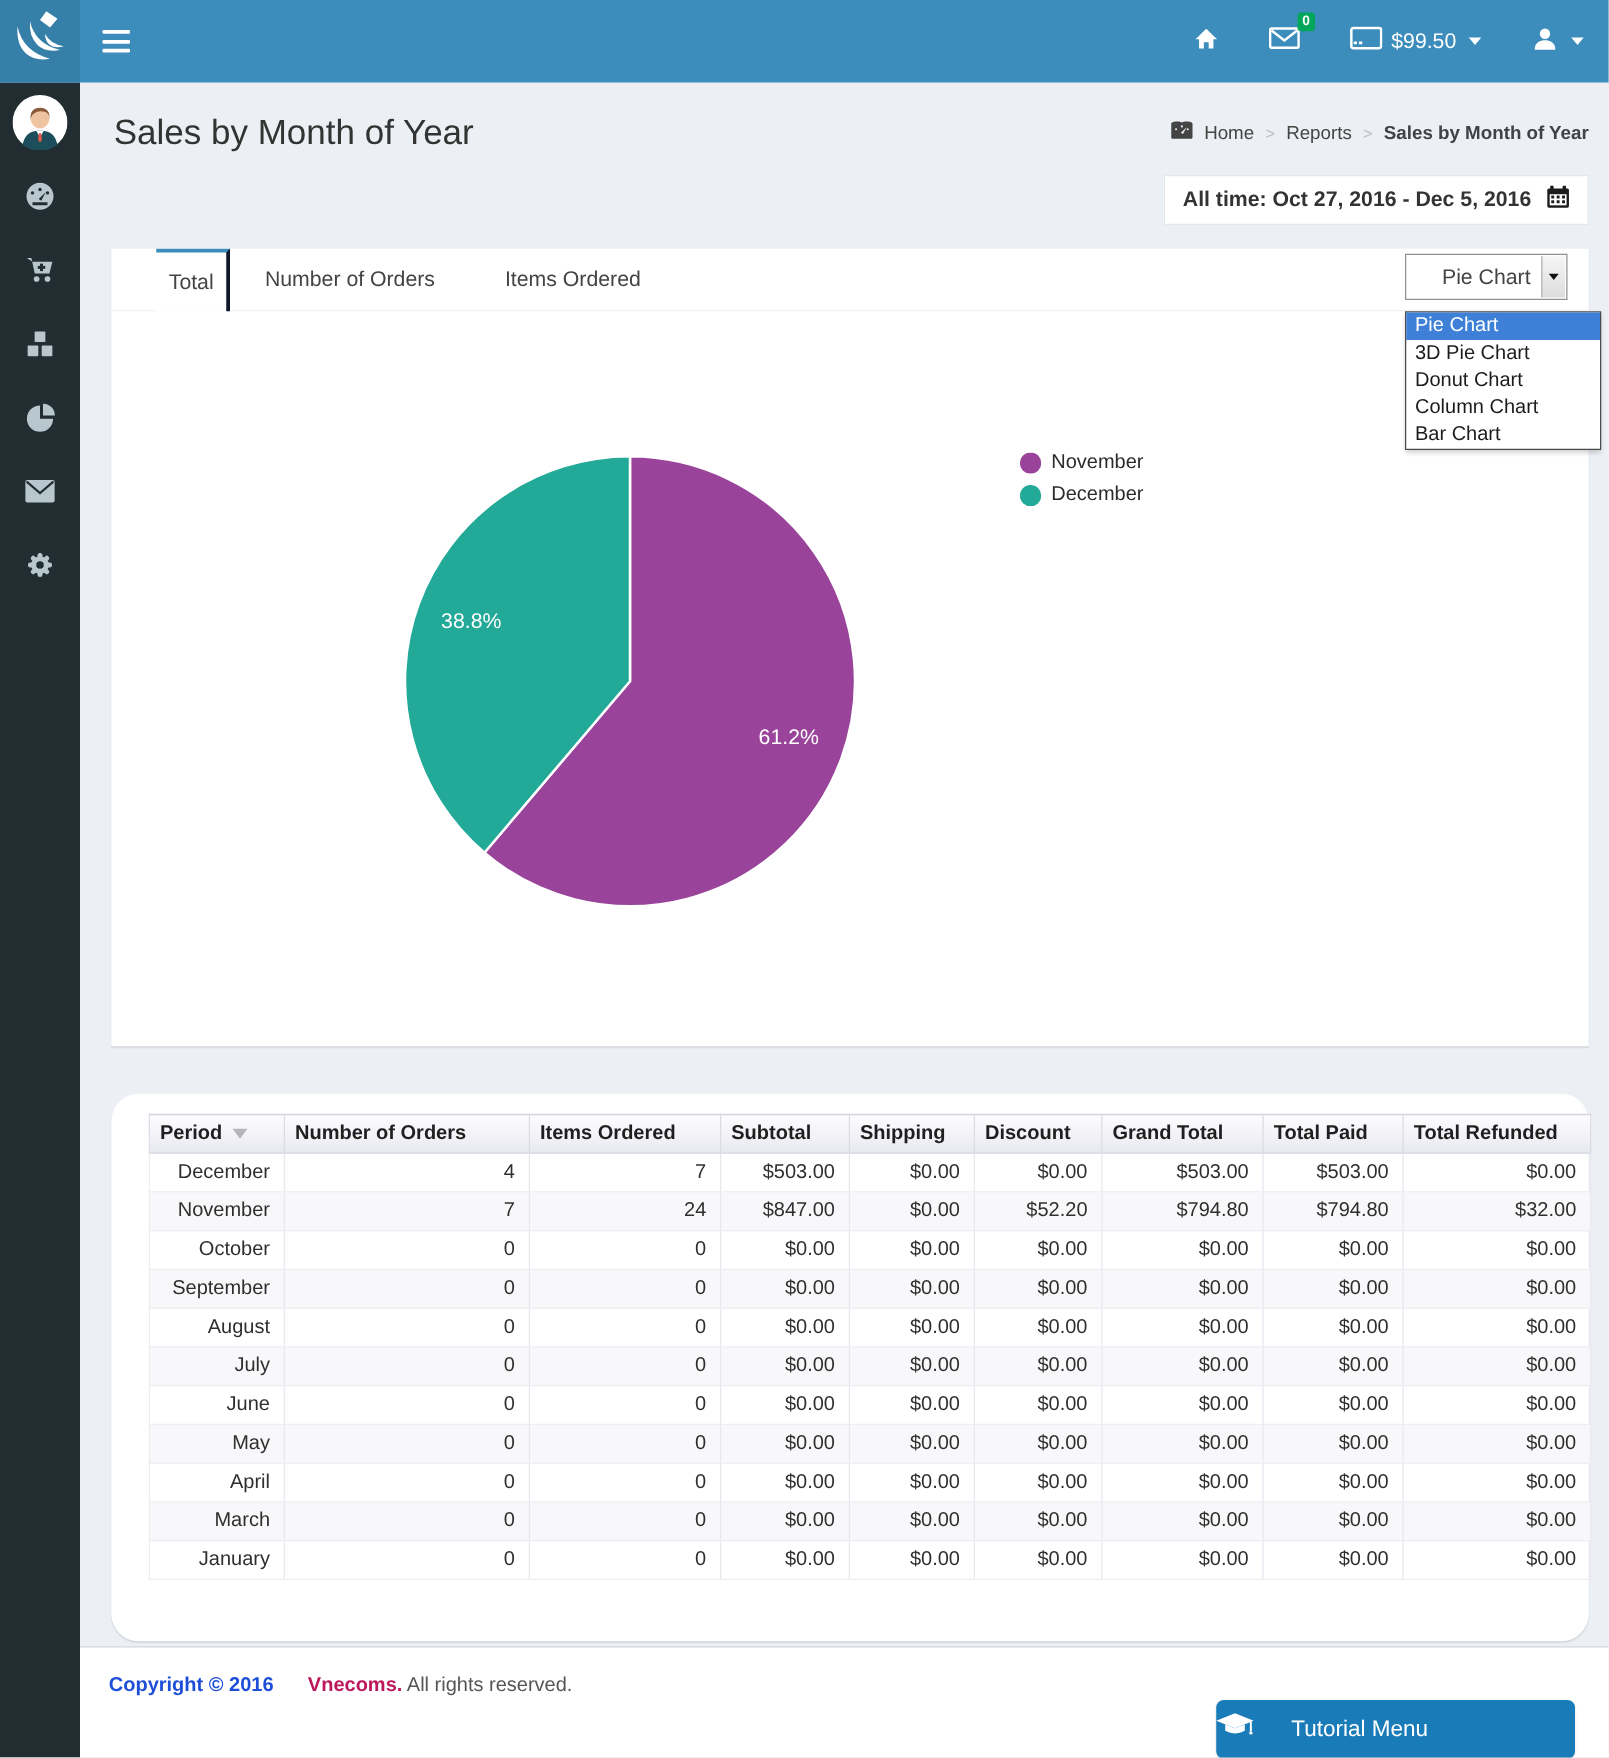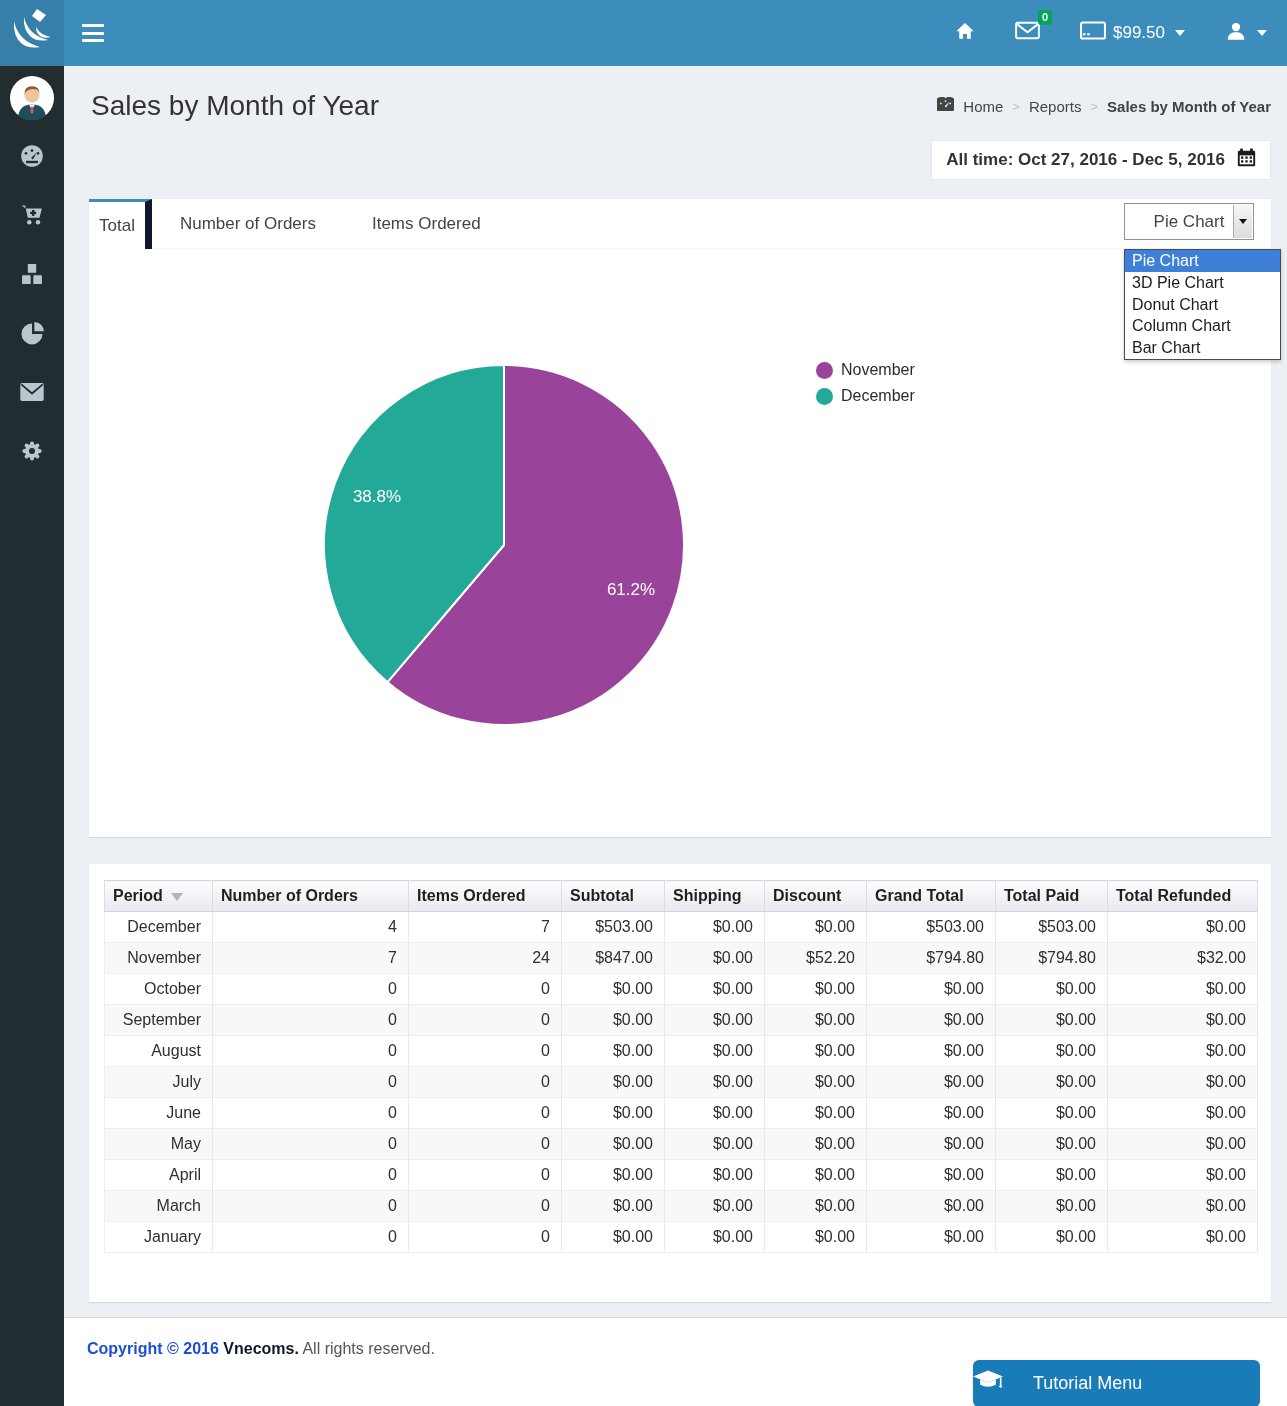--- a/index.html
+++ b/index.html
@@ -34,55 +34,55 @@
   .breadcrumb .sep { color:#b9bec4; font-size:13px; }
   .breadcrumb .bc-item { cursor:pointer; }
   .breadcrumb .bc-current { font-weight:bold; color:#3f4248; }
   .daterange-row { text-align:right; padding:18px 20px 0 0; }
   .daterange-box { display:inline-flex; align-items:center; gap:12px; background:#fff; border:1px solid #e4e8ee; padding:7px 14px; font-size:17px; font-weight:bold; color:#333; cursor:pointer; }
   
   .box { background:#fff; margin:0 20px 0 21px; box-shadow:0 1px 1px rgba(0,0,0,0.1); position:relative; }
   .chart-box { margin-top:19px; height:638px; }
   .tab-row { height:50px; display:flex; border-bottom:1px solid #f4f4f4; position:relative; }
   .tab { padding:0 28px; display:flex; align-items:center; font-size:17px; color:#444; cursor:pointer; }
-  .tab.active { border-top:3px solid #3c8dbc; border-right:7px solid #0f172a; margin-bottom:-1px; background:#fff; padding:0 10px; color:#444; }
+  .tab.active { border-top:3px solid #3c8dbc; border-right:3px solid #0f172a; margin-bottom:-1px; background:#fff; padding:0 10px; color:#444;margin-left:36px; }
   
   .select-wrap { position:absolute; top:4px; right:17px; width:130px; z-index:40; }
   .select-box { height:37px; background:#fff; border:1px solid #919191; position:relative; display:flex; align-items:center; justify-content:center; font-size:17px; color:#444; cursor:pointer; }
   .select-arrow-btn { position:absolute; top:1px; right:1px; bottom:1px; width:19px; background:linear-gradient(#f6f6f6,#dcdcdc); border-left:1px solid #a9a9a9; display:flex; align-items:center; justify-content:center; }
   .select-arrow-btn i { width:0; height:0; border-left:4px solid transparent; border-right:4px solid transparent; border-top:5px solid #111; }
   .select-options { position:absolute; top:46px; left:0; width:157px; background:#fff; border:1px solid #4a4a4a; list-style:none; box-shadow:0 2px 4px rgba(0,0,0,0.2); }
   .select-options li { height:21.8px; line-height:21.5px; font-size:16px; padding-left:7px; color:#1c1c1c; cursor:pointer; }
   .select-options li.selected { background:#3e80d8; color:#fff; }
   
   .chart-area { position:relative; height:587px; }
   .pie-svg { position:absolute; left:234px; top:115px; }
   .pie-label { font-size:17px; fill:#fff; font-family:"Liberation Sans", sans-serif; }
   .legend { position:absolute; left:727px; top:112px; display:flex; flex-direction:column; gap:8px; }
   .legend-row { display:flex; align-items:center; gap:8px; font-size:16px; color:#2b2b2b; }
   
-  .table-box { margin-top:27px; height:438px; padding:16px 15px; }
+  .table-box { margin-top:38px; height:438px; padding:16px 30px;border-radius:22px; }
   table.sales { width:100%; border-collapse:collapse; table-layout:fixed; }
   table.sales th {
     background:linear-gradient(#fdfdfe,#e8e8f1);
     border-top:1px solid #d5d5de; border-bottom:1px solid #d5d5de; border-right:1px solid #dcdce4;
     font-size:16px; font-weight:bold; color:#1f1f1f; text-align:left; padding:6px 8px; height:31px;
   }
   table.sales th:first-child { border-left:1px solid #dcdce4; }
   table.sales td {
     font-size:16px; color:#2f2f2f; text-align:right; padding:5px 11px; height:31px;
     border-right:1px solid #e8e8ef; border-bottom:1px solid #ededf2;
   }
   table.sales td:first-child { border-left:1px solid #eee; }
   table.sales tbody tr:nth-child(even) { background:#f8f8fa; }
   .sort-caret { display:inline-block; width:0; height:0; border-left:6px solid transparent; border-right:6px solid transparent; border-top:8px solid #b4b4bc; margin-left:8px; vertical-align:middle; }
   
   .footer { position:absolute; left:64px; top:1317px; width:1223px; height:89px; background:#fff; border-top:1px solid #d2d6de; padding:22px 0 0 23px; font-size:16px; }
   .footer .bold { font-weight:bold; color:#1d4ed8; }
-  .footer .brand-link { font-weight:bold; color:#0f172a; cursor:pointer; text-decoration:none; }
+  .footer .brand-link { font-weight:bold; color:#be185d; cursor:pointer; text-decoration:none;margin-left:23px; }
   .footer .rights { color:#555; }
   .stray-zero { position:absolute; right:30px; top:42px; font-size:16px; color:#333; z-index:1; }
   .tutorial-btn { position:absolute; right:27px; top:-75px; width:287px; height:47px; background:#1a7bb9; border:none; border-radius:6px; color:#fff; font-size:18px; font-family:"Liberation Sans", sans-serif; display:flex; align-items:center; justify-content:flex-start; gap:30px; cursor:pointer; z-index:2; box-shadow:0 1px 2px rgba(0,0,0,0.15); }
   .tutorial-wrap { position:absolute; right:0; top:117px; width:340px; height:0; }
 </style>
 </head>
 <body>
 
 <header class="topbar">
   <div class="logo-box">

